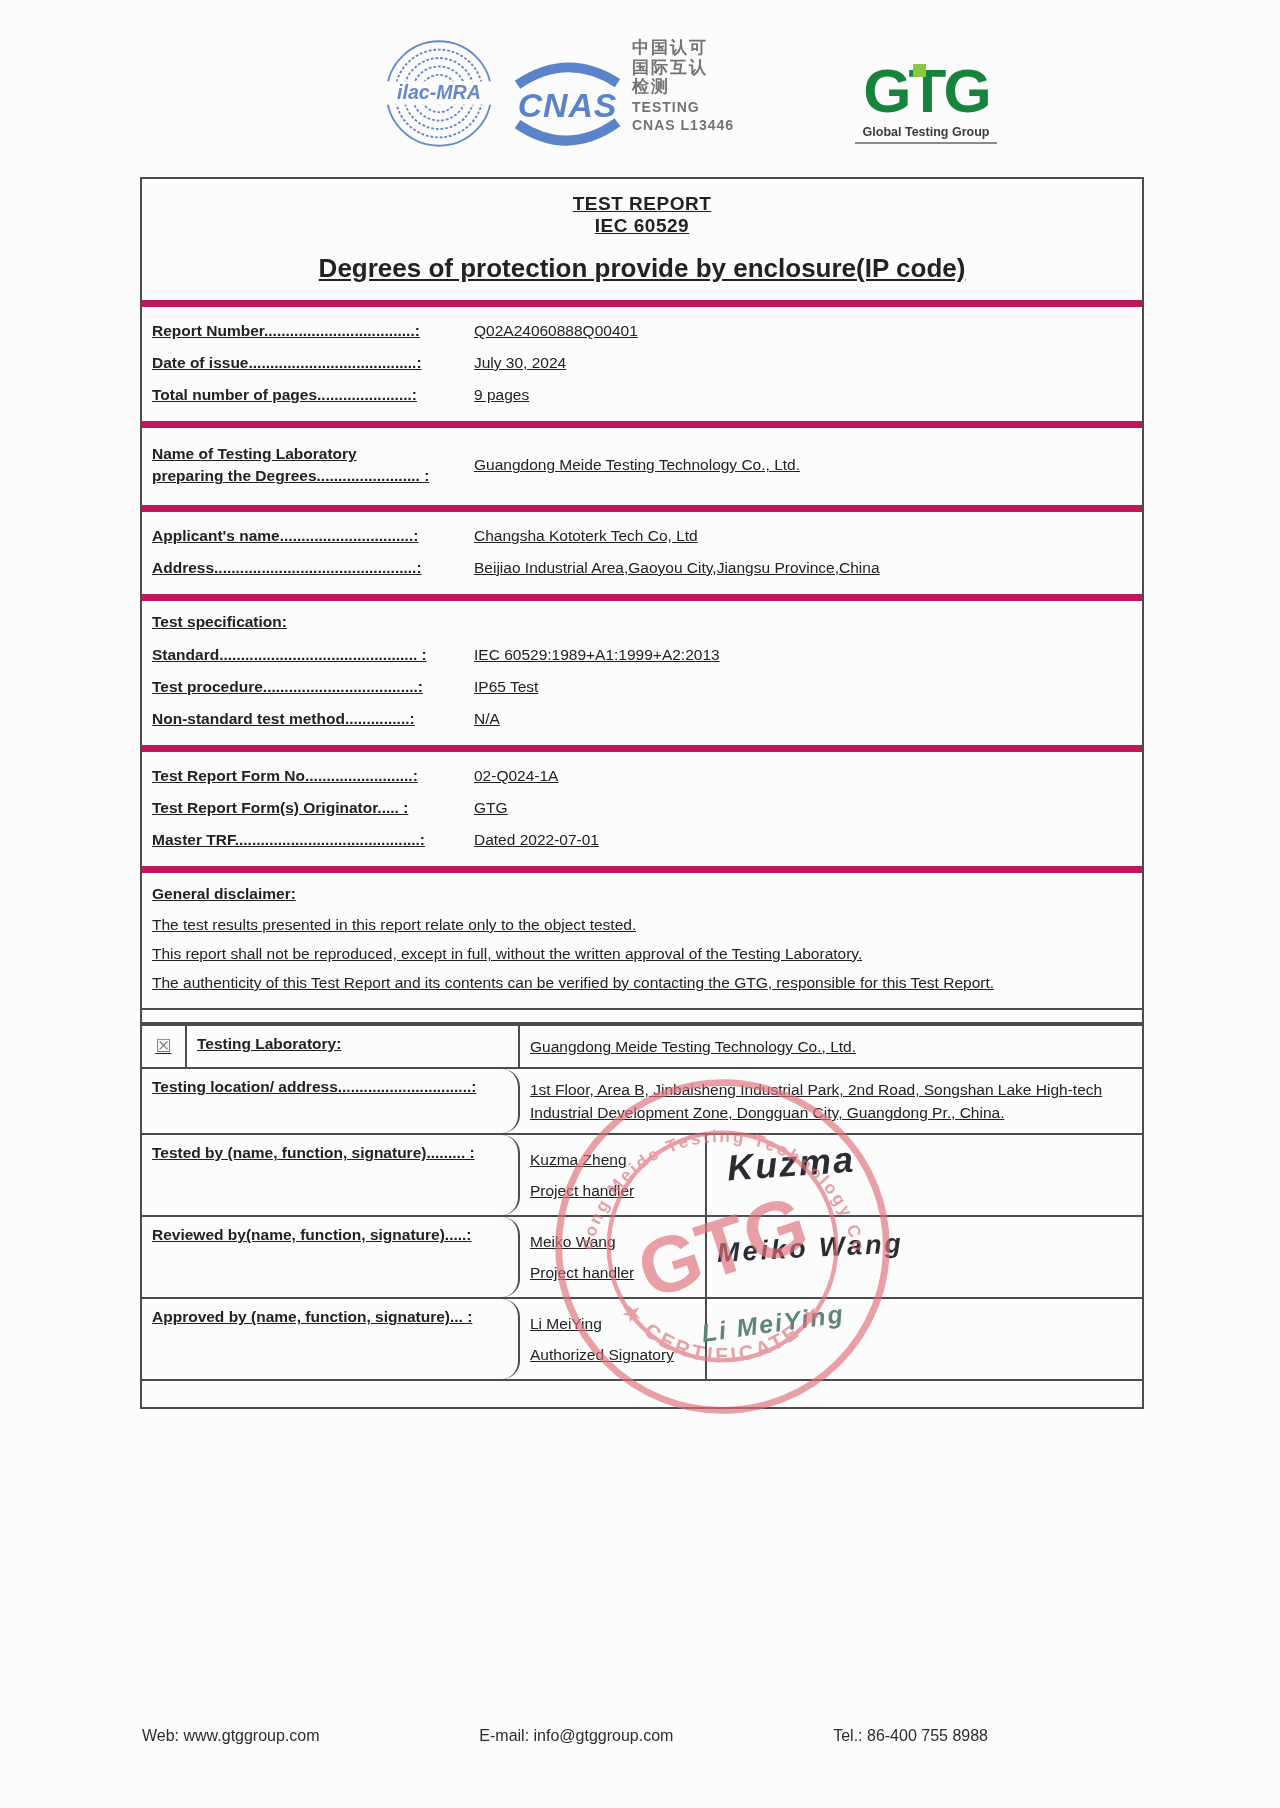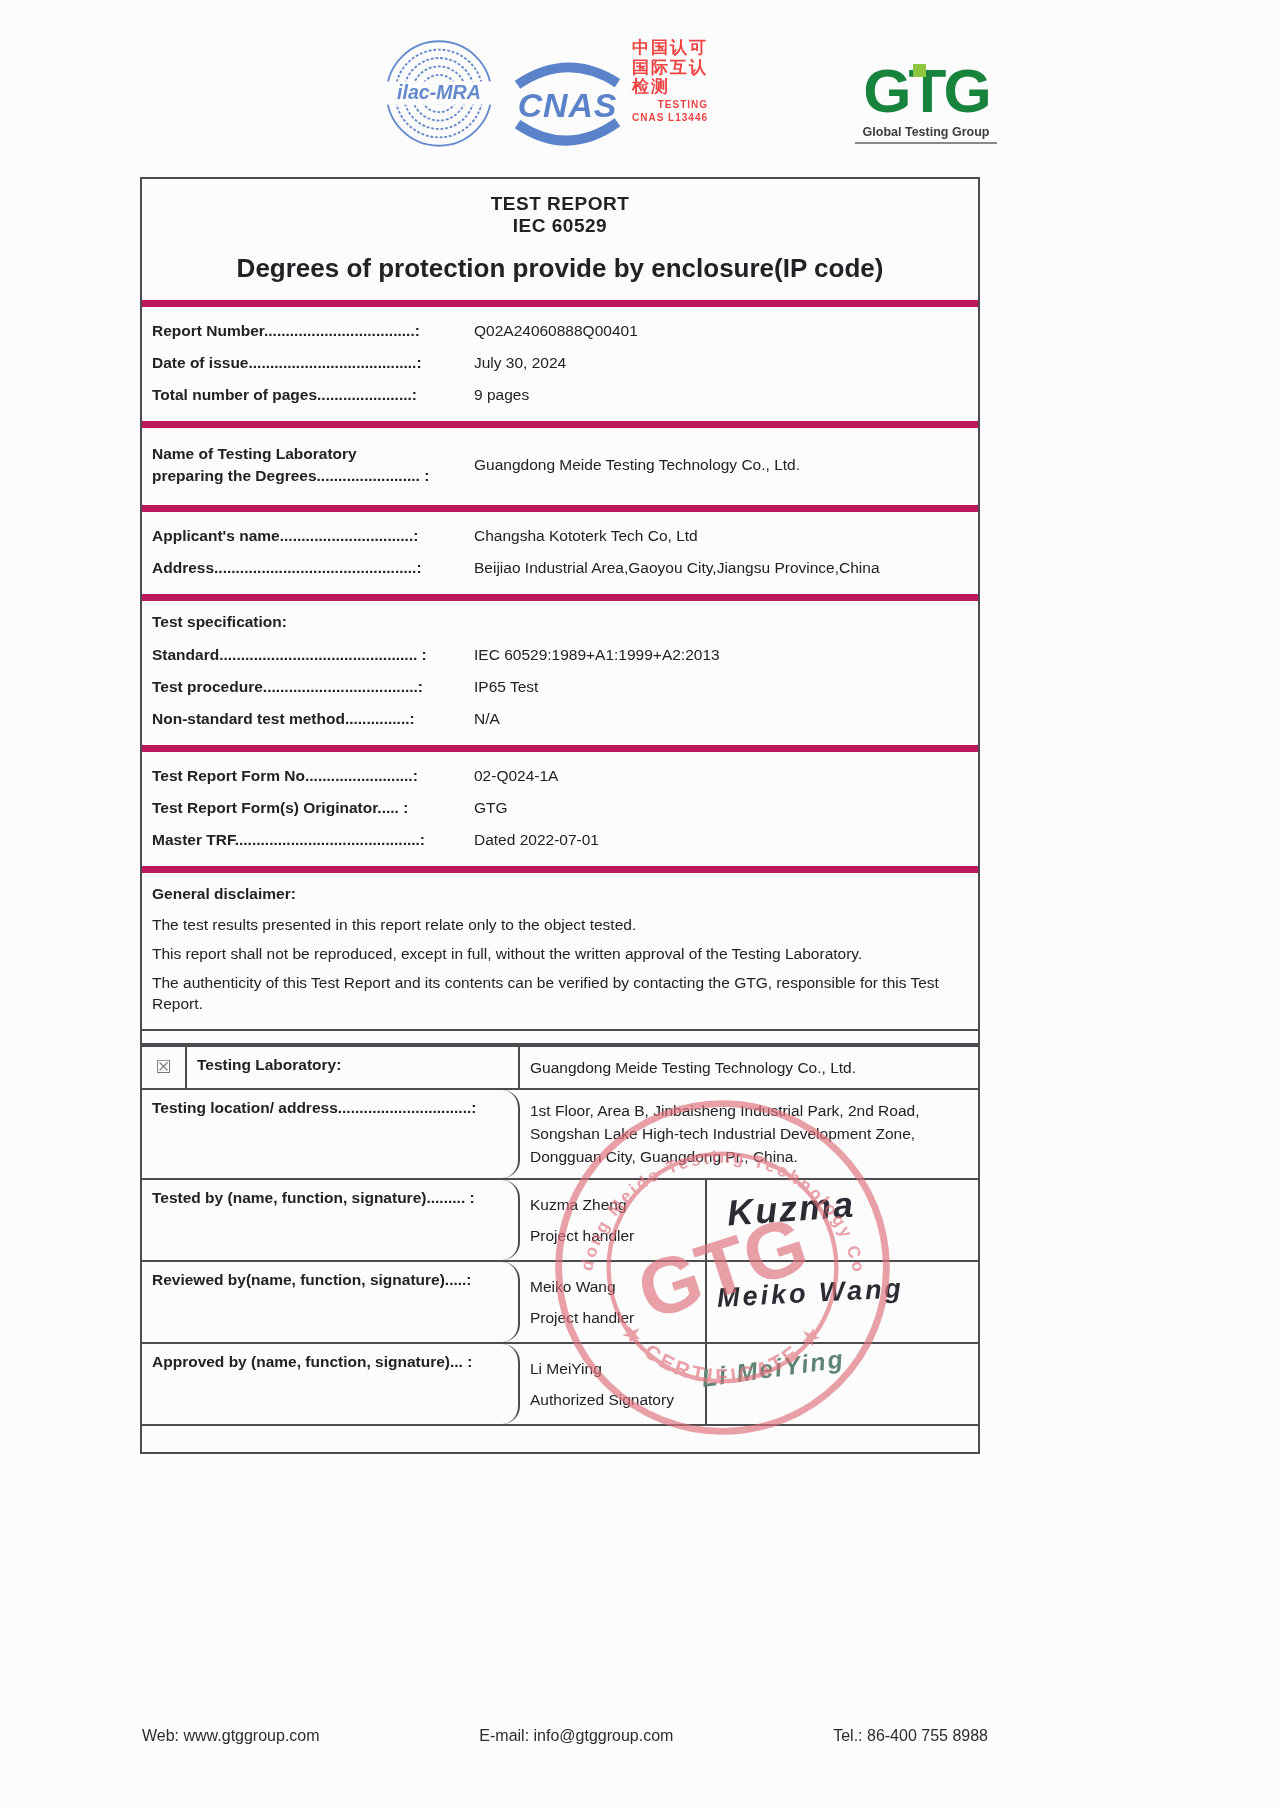--- a/index.html
+++ b/index.html
@@ -7,33 +7,34 @@
   body { font-family:"Liberation Sans", sans-serif; color:#222226; }
   .page {
     position:relative; width:1280px; height:1808px; margin:0 auto;
     background:#fcfcfc; overflow:hidden;
   }
 
   
   .logo-strip { position:absolute; left:0; top:0; width:1280px; height:180px; }
   .ilac { position:absolute; left:383px; top:36px; width:112px; height:115px; opacity:.85; }
   .cnas { position:absolute; left:505px; top:58px; width:125px; height:92px; opacity:.9; }
-  .accred { position:absolute; left:632px; top:38px; color:#ef4444; font-weight:bold; line-height:1.15; }
+  .accred { position:absolute; left:632px; top:38px; color:#737373; font-weight:bold; line-height:1.15; }
   .accred .zh { font-size:17px; letter-spacing:2px; }
-  .accred .en { font-size:10px; letter-spacing:1px; margin-top:2px;text-align:right; }
+  .accred .en { font-size:14px; letter-spacing:1px; margin-top:2px; }
   .gtg-logo { position:absolute; left:855px; top:62px; width:142px; text-align:center; }
   .gtg-word { position:relative; font-size:62px; line-height:.95; font-weight:900; color:#18833c; letter-spacing:-3px; font-family:"Liberation Sans",sans-serif; }
   .gtg-dot { position:absolute; left:58px; top:2px; width:13px; height:13px; background:#8dc63f; }
   .gtg-tag { margin-top:4px; font-size:12.5px; font-weight:bold; color:#3c3c3c; border-bottom:2px solid #8a8a8a; padding-bottom:3px; }
 
   
   .doc-box {
-    position:absolute; left:140px; top:177px; width:840px;
+    position:absolute; left:140px; top:177px; width:1004px;
     border:2px solid #4c4c50; background:transparent;
     font-size:15.5px;
+    text-decoration:underline;
   }
   .sec { border-top:7px solid #be185d; padding:8px 10px 10px 10px; }
   .sec.first { border-top:none; }
 
   .title-block { text-align:center; padding:14px 10px 16px 10px; }
   .title-line { font-size:19px; font-weight:bold; letter-spacing:.5px; }
   .subtitle { font-size:26px; font-weight:bold; margin-top:16px; }
 
   .f-row { display:flex; align-items:flex-start; padding:7px 0; }
   .f-label { flex:0 0 318px; font-weight:bold; white-space:nowrap; overflow:hidden; }

